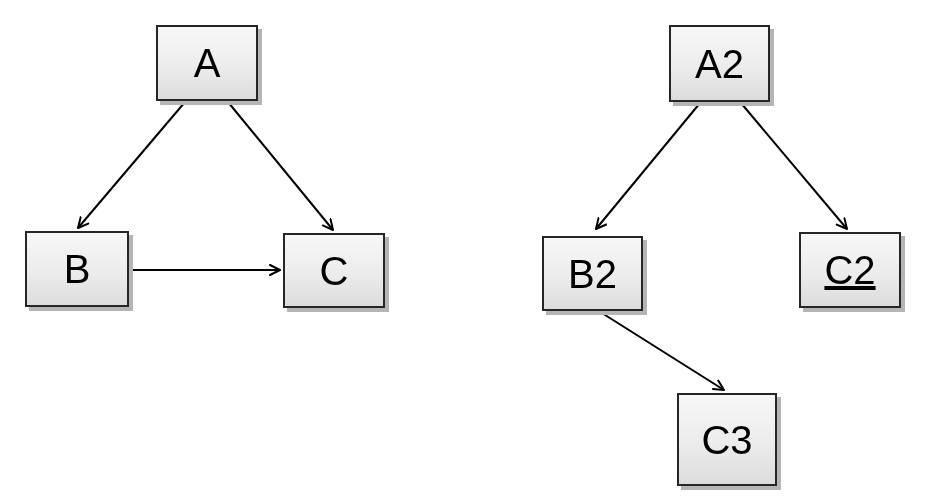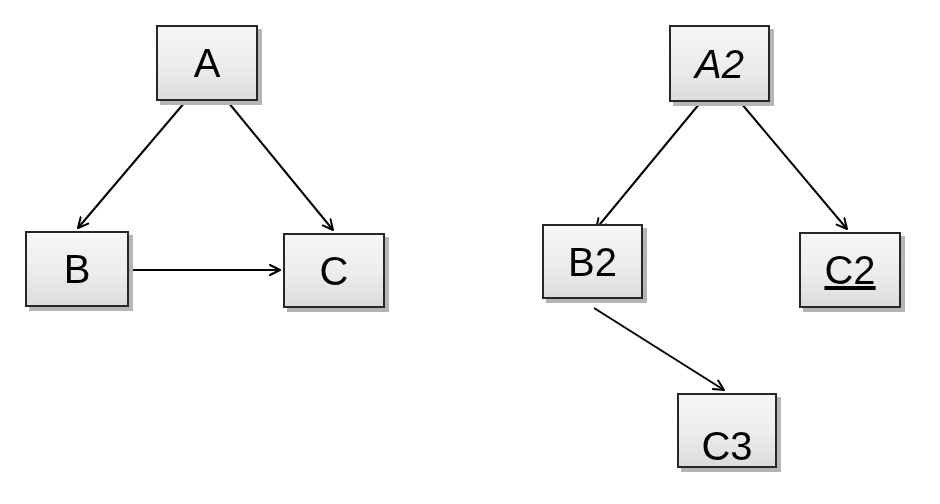--- a/index.html
+++ b/index.html
@@ -63,26 +63,26 @@
   <div id="nodes-layer">
       <div class="node" style="left: 156px; top: 25px; width: 102px; height: 76px;">
         <span class="label">A</span>
       </div>
       <div class="node" style="left: 25px; top: 231px; width: 104px; height: 76px;">
         <span class="label">B</span>
       </div>
       <div class="node" style="left: 283px; top: 233px; width: 102px; height: 75px;">
         <span class="label">C</span>
       </div>
-      <div class="node" style="left: 669px; top: 25px; width: 101px; height: 77px; font-style: italic;">
+      <div class="node" style="left: 669px; top: 25px; width: 101px; height: 77px;">
         <span class="label">A2</span>
       </div>
-      <div class="node" style="left: 542px; top: 224px; width: 101px; height: 75px;">
+      <div class="node" style="left: 542px; top: 236px; width: 101px; height: 75px;">
         <span class="label">B2</span>
       </div>
       <div class="node" style="left: 799px; top: 232px; width: 102px; height: 76px; text-decoration: underline;">
         <span class="label">C2</span>
       </div>
-      <div class="node" style="left: 677px; top: 393px; width: 100px; height: 75px; align-items: flex-end;">
+      <div class="node" style="left: 677px; top: 393px; width: 100px; height: 93px;">
         <span class="label">C3</span>
       </div>
     </div>
 </div>
 
 </body></html>

